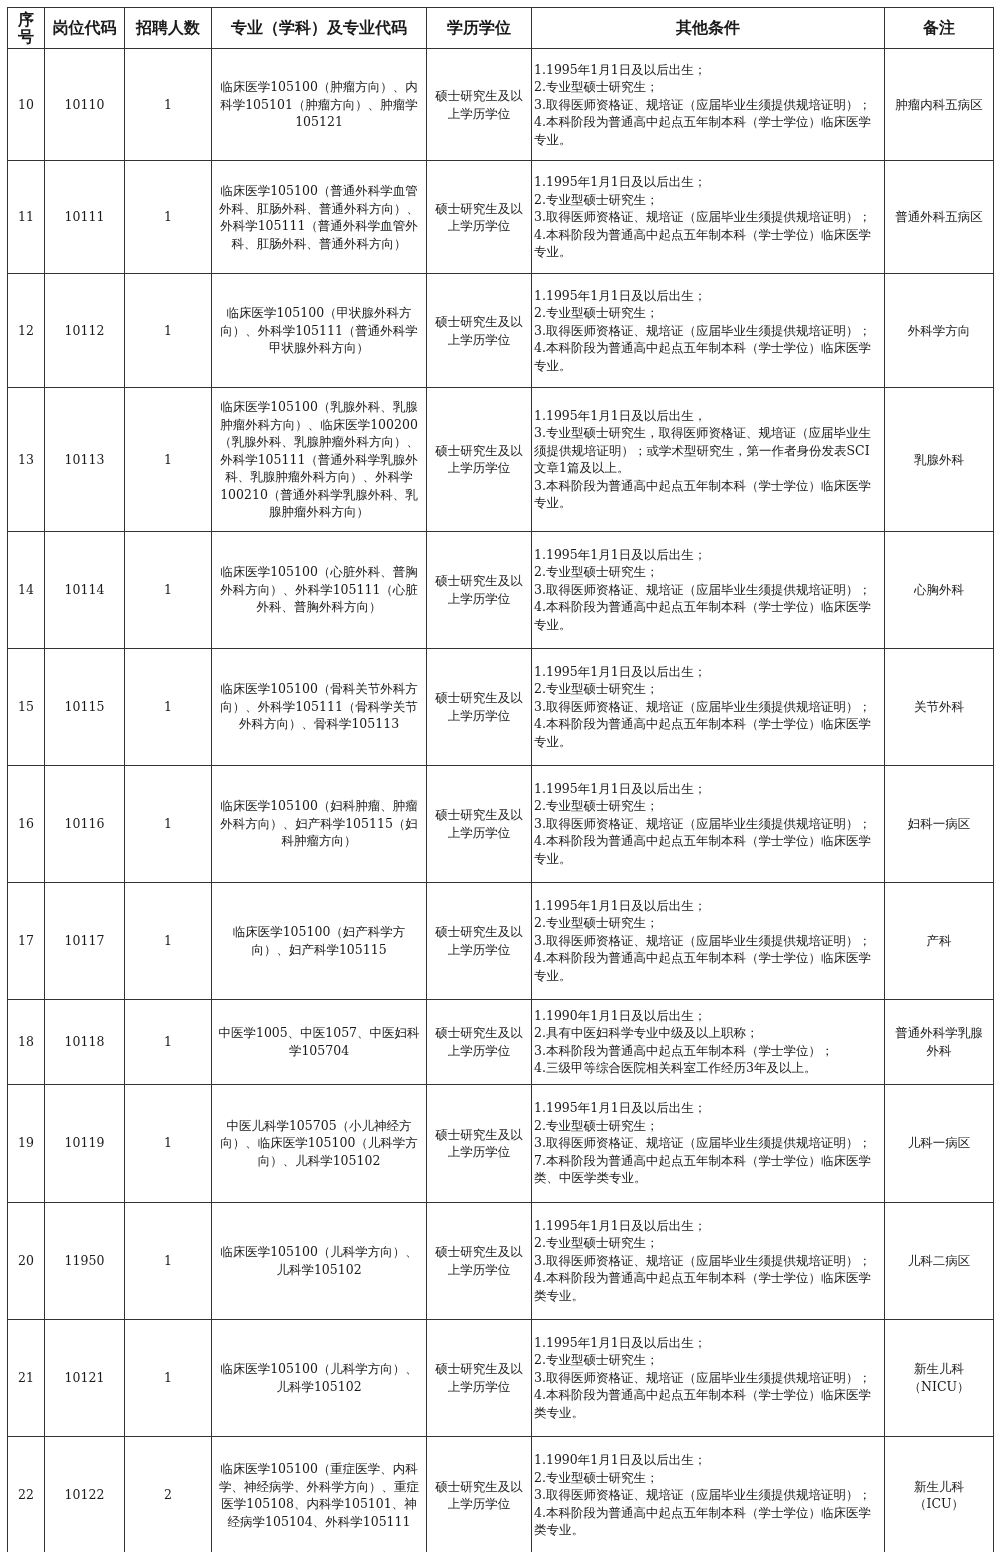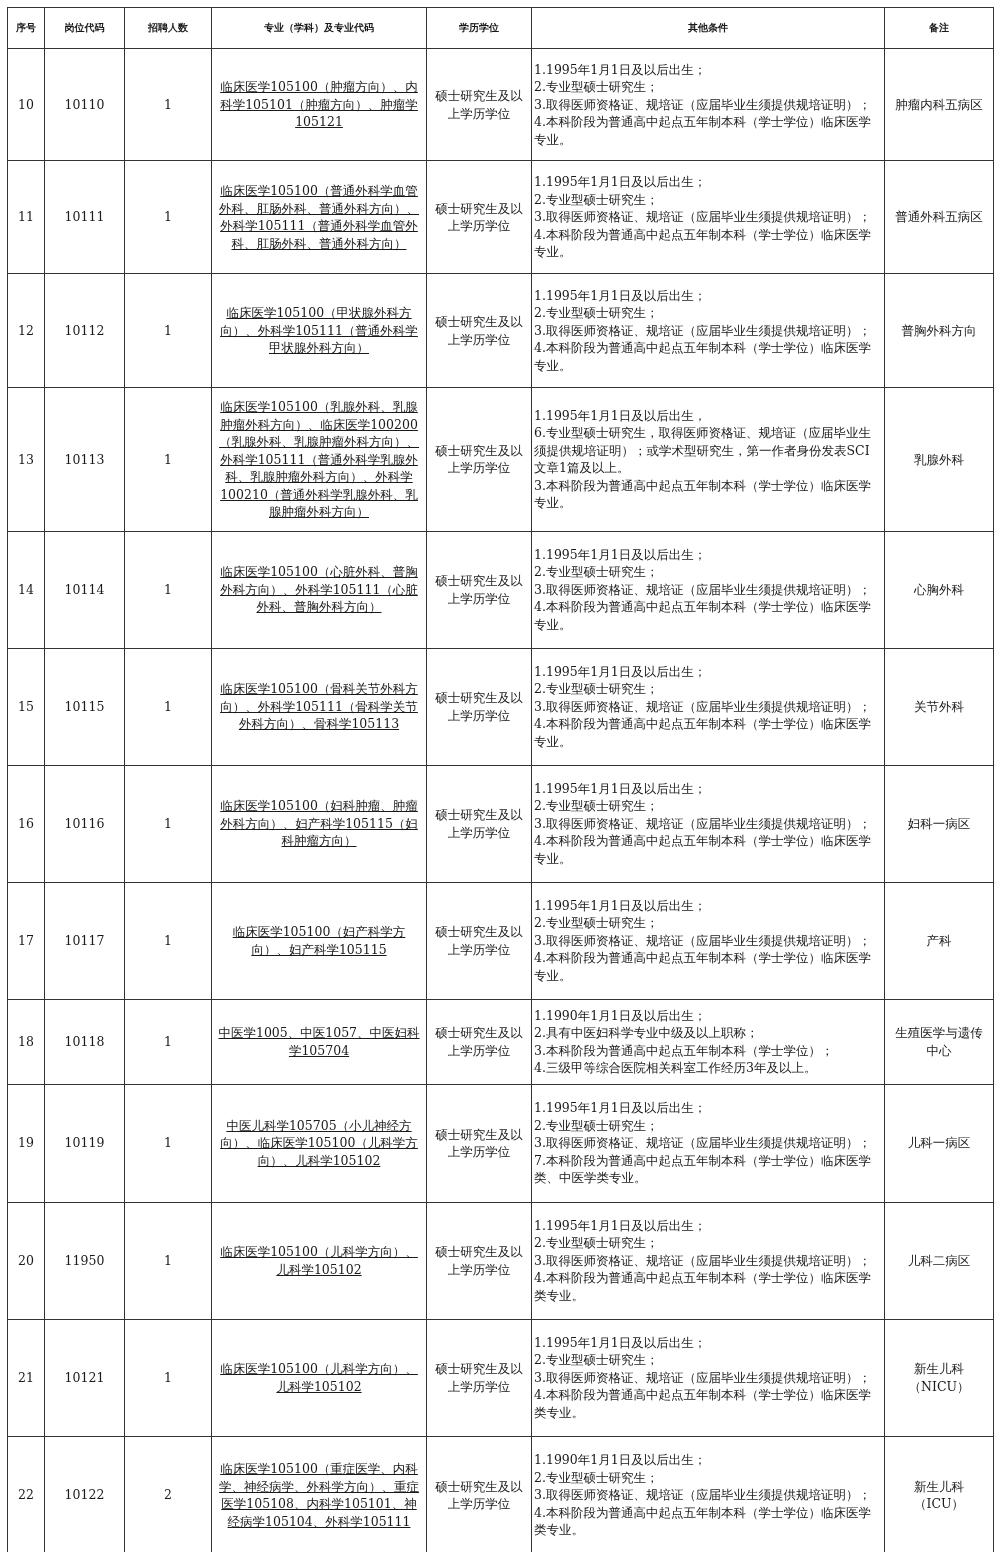--- a/index.html
+++ b/index.html
@@ -1,21 +1,21 @@
 <!DOCTYPE html>
 <html><head>
 <meta charset="utf-8">
 <style>
   html, body { margin: 0; padding: 0; background: #ffffff; }
   body { width: 1000px; height: 1552px; position: relative; font-family: "DejaVu Serif", "Liberation Serif", serif; color: #1a1a1a; }
   table { position: absolute; left: 7px; top: 7px; border-collapse: collapse; table-layout: fixed; width: 986px; }
   th, td { border: 1.5px solid #333; padding: 0 3px; vertical-align: middle; font-size: 12.5px; line-height: 17.5px; }
-  th { height: 40px; font-weight: bold; font-size: 10px; text-align: center; }
+  th { height: 40px; font-weight: bold; font-size: 16px; text-align: center; }
   td.c { text-align: center; }
-  td.major { text-align: center; padding: 10px 4px; text-decoration: underline; }
+  td.major { text-align: center; padding: 10px 4px; }
   td.cond { text-align: left; padding: 0 2px; }
   td.cond div { white-space: normal; }
   td.note { text-align: center; padding: 10px 8px; }
 </style>
 </head>
 <body>
 
 <table>
   <colgroup>
     <col style="width:37px">
@@ -71,31 +71,31 @@
         <td class="c">10112</td>
         <td class="c">1</td>
         <td class="major">临床医学105100（甲状腺外科方向）、外科学105111（普通外科学甲状腺外科方向）</td>
         <td class="c">硕士研究生及以上学历学位</td>
         <td class="cond">
           <div>1.1995年1月1日及以后出生；</div>
           <div>2.专业型硕士研究生；</div>
           <div>3.取得医师资格证、规培证（应届毕业生须提供规培证明）；</div>
           <div>4.本科阶段为普通高中起点五年制本科（学士学位）临床医学专业。</div>
         </td>
-        <td class="note">普胸外科方向</td>
+        <td class="note">外科学方向</td>
       </tr>
       <tr style="height: 136px;">
         <td class="c">13</td>
         <td class="c">10113</td>
         <td class="c">1</td>
         <td class="major">临床医学105100（乳腺外科、乳腺肿瘤外科方向）、临床医学100200（乳腺外科、乳腺肿瘤外科方向）、外科学105111（普通外科学乳腺外科、乳腺肿瘤外科方向）、外科学100210（普通外科学乳腺外科、乳腺肿瘤外科方向）</td>
         <td class="c">硕士研究生及以上学历学位</td>
         <td class="cond">
           <div>1.1995年1月1日及以后出生，</div>
-          <div>6.专业型硕士研究生，取得医师资格证、规培证（应届毕业生须提供规培证明）；或学术型研究生，第一作者身份发表SCI文章1篇及以上。</div>
+          <div>3.专业型硕士研究生，取得医师资格证、规培证（应届毕业生须提供规培证明）；或学术型研究生，第一作者身份发表SCI文章1篇及以上。</div>
           <div>3.本科阶段为普通高中起点五年制本科（学士学位）临床医学专业。</div>
         </td>
         <td class="note">乳腺外科</td>
       </tr>
       <tr style="height: 117px;">
         <td class="c">14</td>
         <td class="c">10114</td>
         <td class="c">1</td>
         <td class="major">临床医学105100（心脏外科、普胸外科方向）、外科学105111（心脏外科、普胸外科方向）</td>
         <td class="c">硕士研究生及以上学历学位</td>
@@ -154,21 +154,21 @@
         <td class="c">10118</td>
         <td class="c">1</td>
         <td class="major">中医学1005、中医1057、中医妇科学105704</td>
         <td class="c">硕士研究生及以上学历学位</td>
         <td class="cond">
           <div>1.1990年1月1日及以后出生；</div>
           <div>2.具有中医妇科学专业中级及以上职称；</div>
           <div>3.本科阶段为普通高中起点五年制本科（学士学位）；</div>
           <div>4.三级甲等综合医院相关科室工作经历3年及以上。</div>
         </td>
-        <td class="note">生殖医学与遗传中心</td>
+        <td class="note">普通外科学乳腺外科</td>
       </tr>
       <tr style="height: 118px;">
         <td class="c">19</td>
         <td class="c">10119</td>
         <td class="c">1</td>
         <td class="major">中医儿科学105705（小儿神经方向）、临床医学105100（儿科学方向）、儿科学105102</td>
         <td class="c">硕士研究生及以上学历学位</td>
         <td class="cond">
           <div>1.1995年1月1日及以后出生；</div>
           <div>2.专业型硕士研究生；</div>

